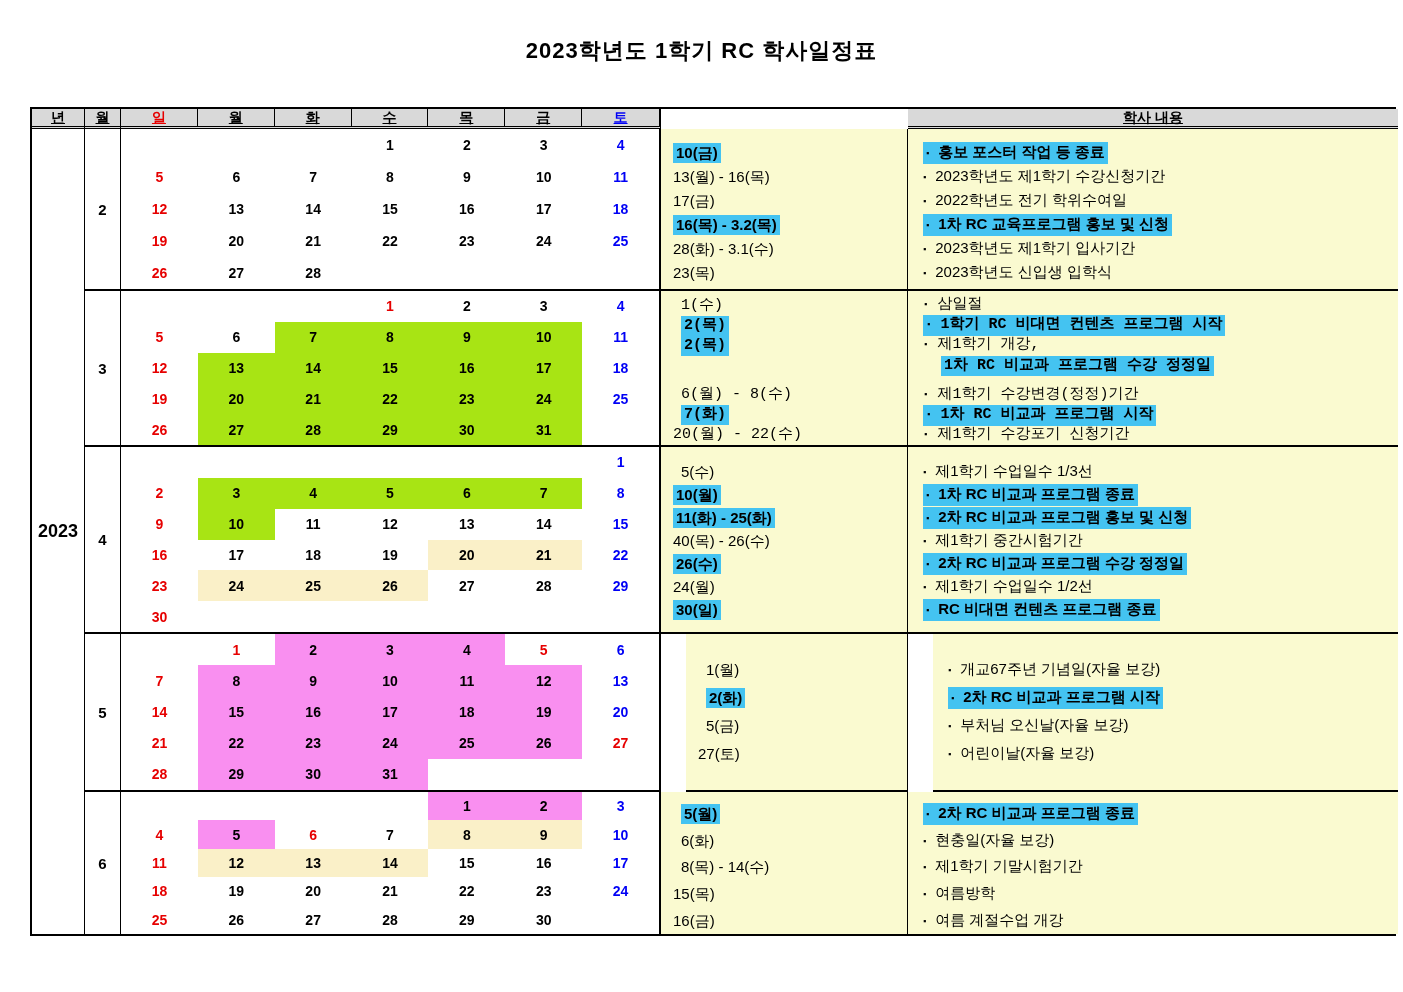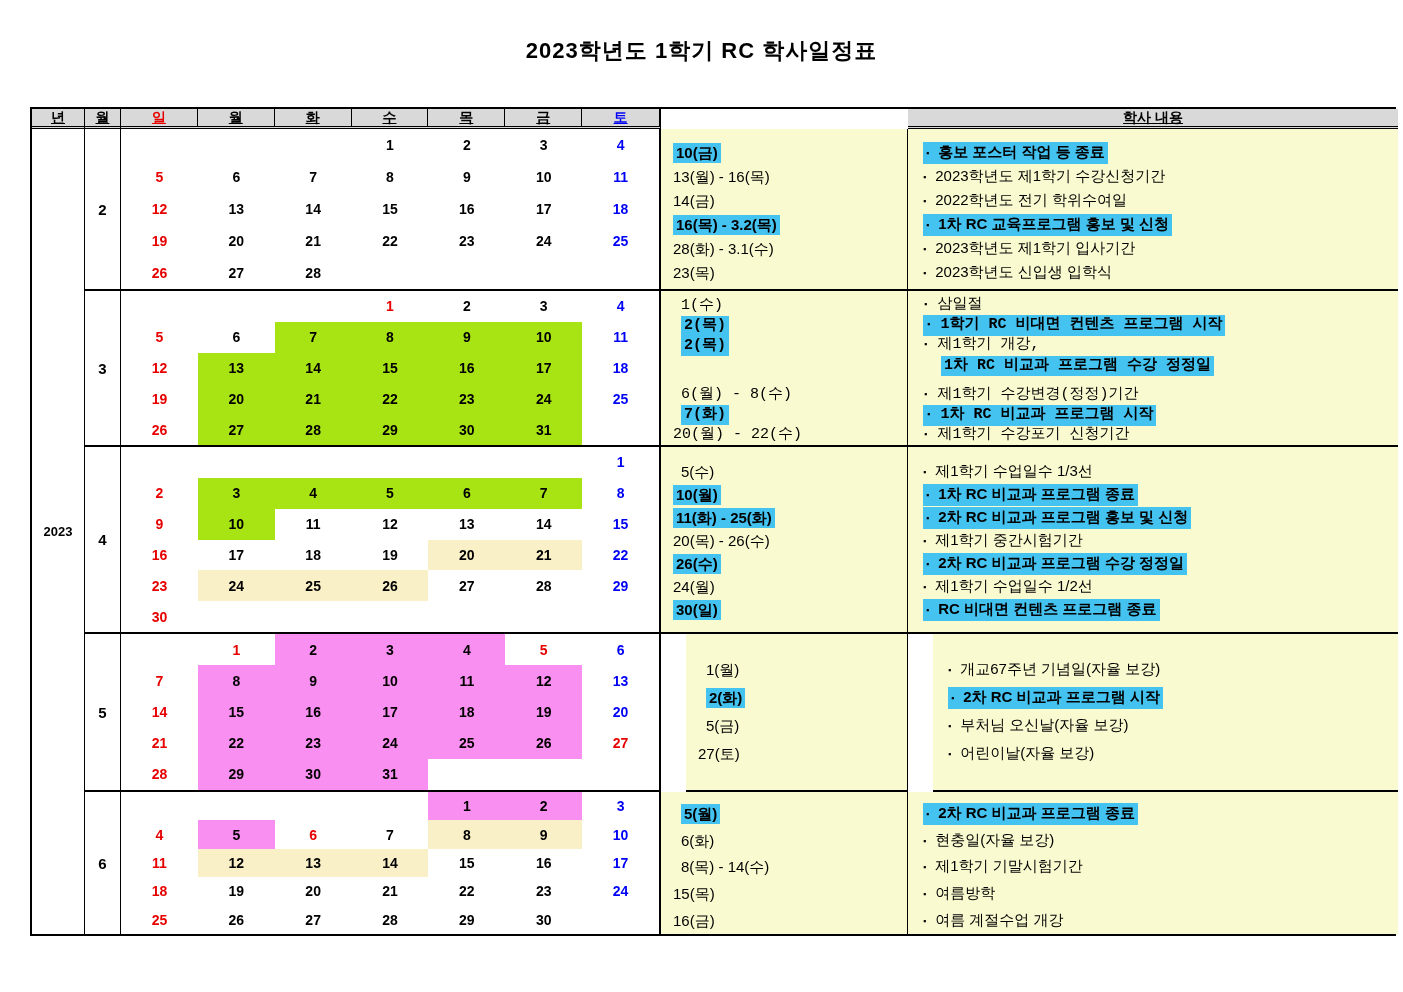--- a/index.html
+++ b/index.html
@@ -40,21 +40,21 @@
     border-bottom:3px double #000;
     display:flex;align-items:center;justify-content:center;
     font-size:14px;font-weight:bold;
   }
   .hdr .u{text-decoration:underline;}
   .hdays{display:grid;grid-template-columns:repeat(7,1fr);padding:0;}
   .hday{display:flex;align-items:center;justify-content:center;border-right:1px solid #000;height:100%;}
   .hday:last-child{border-right:none;}
   .c-red{color:var(--red);}
   .c-blue{color:var(--blue);}
-  .year-cell{display:flex;align-items:center;justify-content:center;font-size:13px;font-weight:bold;}
+  .year-cell{display:flex;align-items:center;justify-content:center;font-size:18px;font-weight:bold;}
   .month-cell{display:flex;align-items:center;justify-content:center;font-size:15px;font-weight:bold;}
   .cal{display:grid;grid-template-columns:repeat(7,1fr);}
   .day{
     display:flex;align-items:center;justify-content:center;
     font-size:14px;font-weight:bold;
   }
   .bg-green{background:var(--green);}
   .bg-pink{background:var(--pink);}
   .bg-cream{background:var(--cream);}
   .ybg{background:var(--yellow);}
@@ -210,21 +210,21 @@
         <span>28</span>
       </div>
       <div class="day"></div>
       <div class="day"></div>
       <div class="day"></div>
       <div class="day"></div>
     </div>
     <div class="cell ybg lines dlines lm0 br1 bb2" style="grid-area: 2 / 4;">
       <div class="line"><span class="dtext hl">10(금)</span></div>
       <div class="line"><span class="dtext">13(월) - 16(목)</span></div>
-      <div class="line"><span class="dtext">14(금)</span></div>
+      <div class="line"><span class="dtext">17(금)</span></div>
       <div class="line"><span class="dtext hl">16(목) - 3.2(목)</span></div>
       <div class="line"><span class="dtext">28(화) - 3.1(수)</span></div>
       <div class="line"><span class="dtext">23(목)</span></div>
     </div>
     <div class="cell ybg lines clines lm0 bb2" style="grid-area: 2 / 5;">
       <div class="line"><span class="ctext hl"><span class="bullet">▪</span><span>홍보 포스터 작업 등 종료</span></span></div>
       <div class="line"><span class="ctext"><span class="bullet">▪</span><span>2023학년도 제1학기 수강신청기간</span></span></div>
       <div class="line"><span class="ctext"><span class="bullet">▪</span><span>2022학년도 전기 학위수여일</span></span></div>
       <div class="line"><span class="ctext hl"><span class="bullet">▪</span><span>1차 RC 교육프로그램 홍보 및 신청</span></span></div>
       <div class="line"><span class="ctext"><span class="bullet">▪</span><span>2023학년도 제1학기 입사기간</span></span></div>
@@ -456,21 +456,21 @@
       <div class="day"></div>
       <div class="day"></div>
       <div class="day"></div>
       <div class="day"></div>
       <div class="day"></div>
     </div>
     <div class="cell ybg lines dlines lm2 br1 bb2" style="grid-area: 4 / 4;">
       <div class="line"><span class="pad"></span><span class="dtext">5(수)</span></div>
       <div class="line"><span class="dtext hl">10(월)</span></div>
       <div class="line"><span class="dtext hl">11(화) - 25(화)</span></div>
-      <div class="line"><span class="dtext">20(목) - 26(수)</span></div>
+      <div class="line"><span class="dtext">40(목) - 26(수)</span></div>
       <div class="line"><span class="dtext hl">26(수)</span></div>
       <div class="line"><span class="dtext">24(월)</span></div>
       <div class="line"><span class="dtext hl">30(일)</span></div>
     </div>
     <div class="cell ybg lines clines lm2 bb2" style="grid-area: 4 / 5;">
       <div class="line"><span class="ctext"><span class="bullet">▪</span><span>제1학기 수업일수 1/3선</span></span></div>
       <div class="line"><span class="ctext hl"><span class="bullet">▪</span><span>1차 RC 비교과 프로그램 종료</span></span></div>
       <div class="line"><span class="ctext hl"><span class="bullet">▪</span><span>2차 RC 비교과 프로그램 홍보 및 신청</span></span></div>
       <div class="line"><span class="ctext"><span class="bullet">▪</span><span>제1학기 중간시험기간</span></span></div>
       <div class="line"><span class="ctext hl"><span class="bullet">▪</span><span>2차 RC 비교과 프로그램 수강 정정일</span></span></div>

